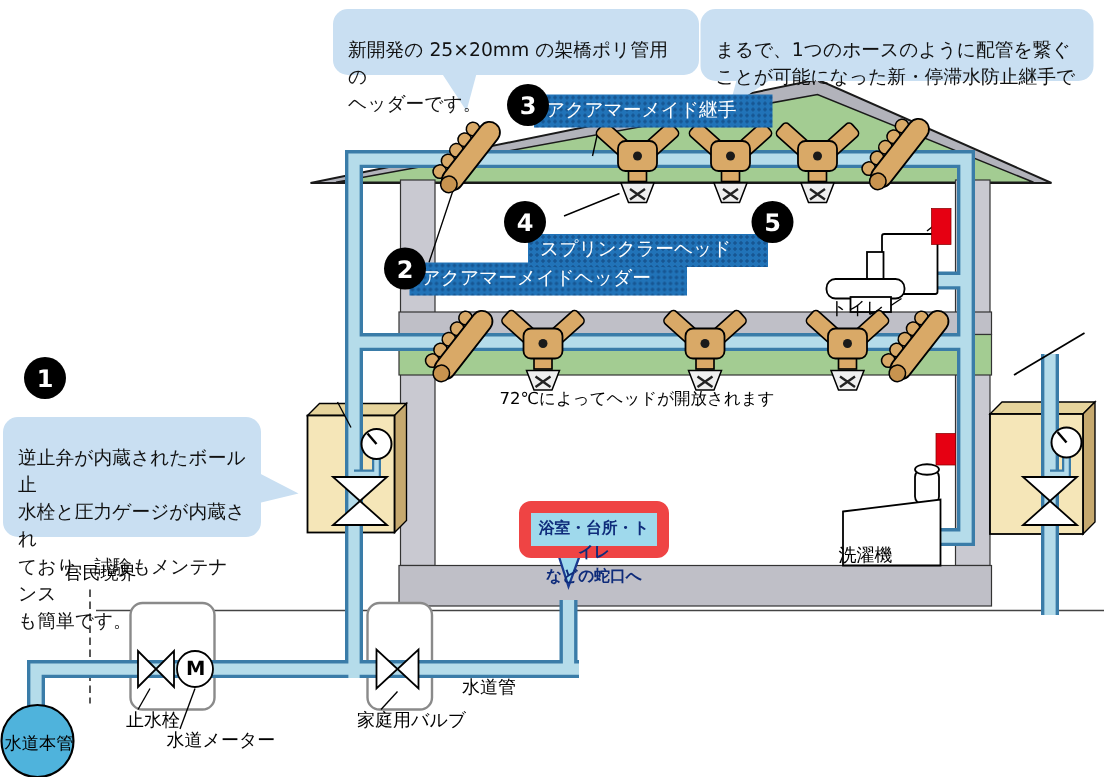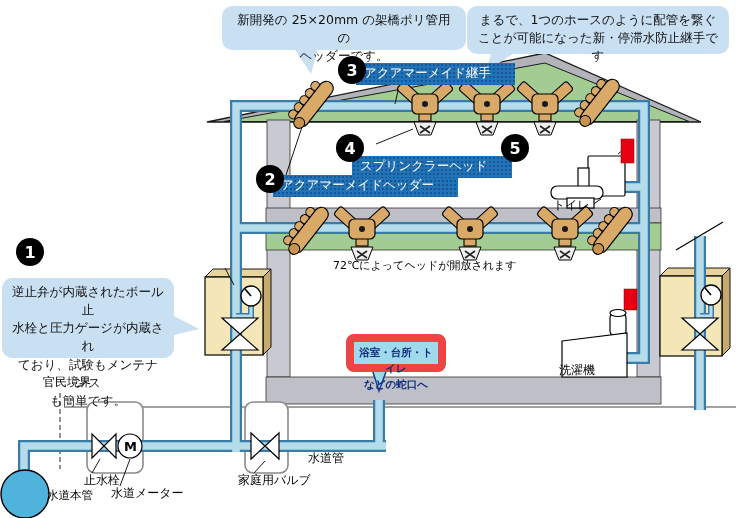--- a/index.html
+++ b/index.html
@@ -4,21 +4,21 @@
 <style>
   html,body{margin:0;padding:0;background:#fff;}
   #canvas{
     position:relative;width:736px;height:518px;overflow:hidden;background:#fff;
     font-family:"DejaVu Sans","Liberation Sans",sans-serif;color:#000;
   }
   #scene{position:absolute;left:0;top:0;}
   .bubble{
     position:absolute;background:#C9DFF2;border-radius:10px;
     font-size:12.5px;line-height:1.45;color:#111;
-    padding:5px 10px;box-sizing:border-box;white-space:pre-line;text-align:center;
+    padding:18px 10px;box-sizing:border-box;white-space:pre-line;
   }
   .cyanbox{
     position:absolute;left:346px;top:334px;width:100px;height:38px;
     background:#9FD9EC;border:8px solid #ef4444;border-radius:8px;
     color:#0E2B7A;font-size:10.5px;font-weight:bold;text-align:center;
     line-height:1.5;box-sizing:border-box;padding-top:3px;white-space:pre-line;
   }
   .tempnote{position:absolute;left:333px;top:258px;font-size:11px;color:#000;}
   .disc{
     position:absolute;width:28px;height:28px;border-radius:50%;background:#000;
@@ -28,21 +28,21 @@
   .bar{
     position:absolute;display:inline-block;background-color:#2173B8;
     background-image:radial-gradient(rgba(0,20,60,0.30) 1px, transparent 1.2px);
     background-size:4px 4px;color:#fff;font-size:12.5px;line-height:1;
     padding:4px 24px 5px 8px;z-index:4;white-space:nowrap;
   }
   .slabel{position:absolute;font-size:12px;line-height:1;color:#000;white-space:nowrap;}
   .mletter{position:absolute;left:124px;top:439px;width:13px;text-align:center;
     font-size:13px;font-weight:bold;color:#000;}
   .mainlabel{position:absolute;left:3px;top:488px;width:32px;text-align:center;
-    font-size:11.5px;color:#000;white-space:nowrap;padding-left:44px;}
+    font-size:11.5px;color:#000;white-space:nowrap;}
 </style>
 </head>
 <body>
 
 <div id="canvas">
 
 <svg id="scene" width="736" height="518" viewBox="0 0 736 518">
   <defs>
     <g id="yfit">
       <g transform="translate(-16,-11) rotate(42)">

